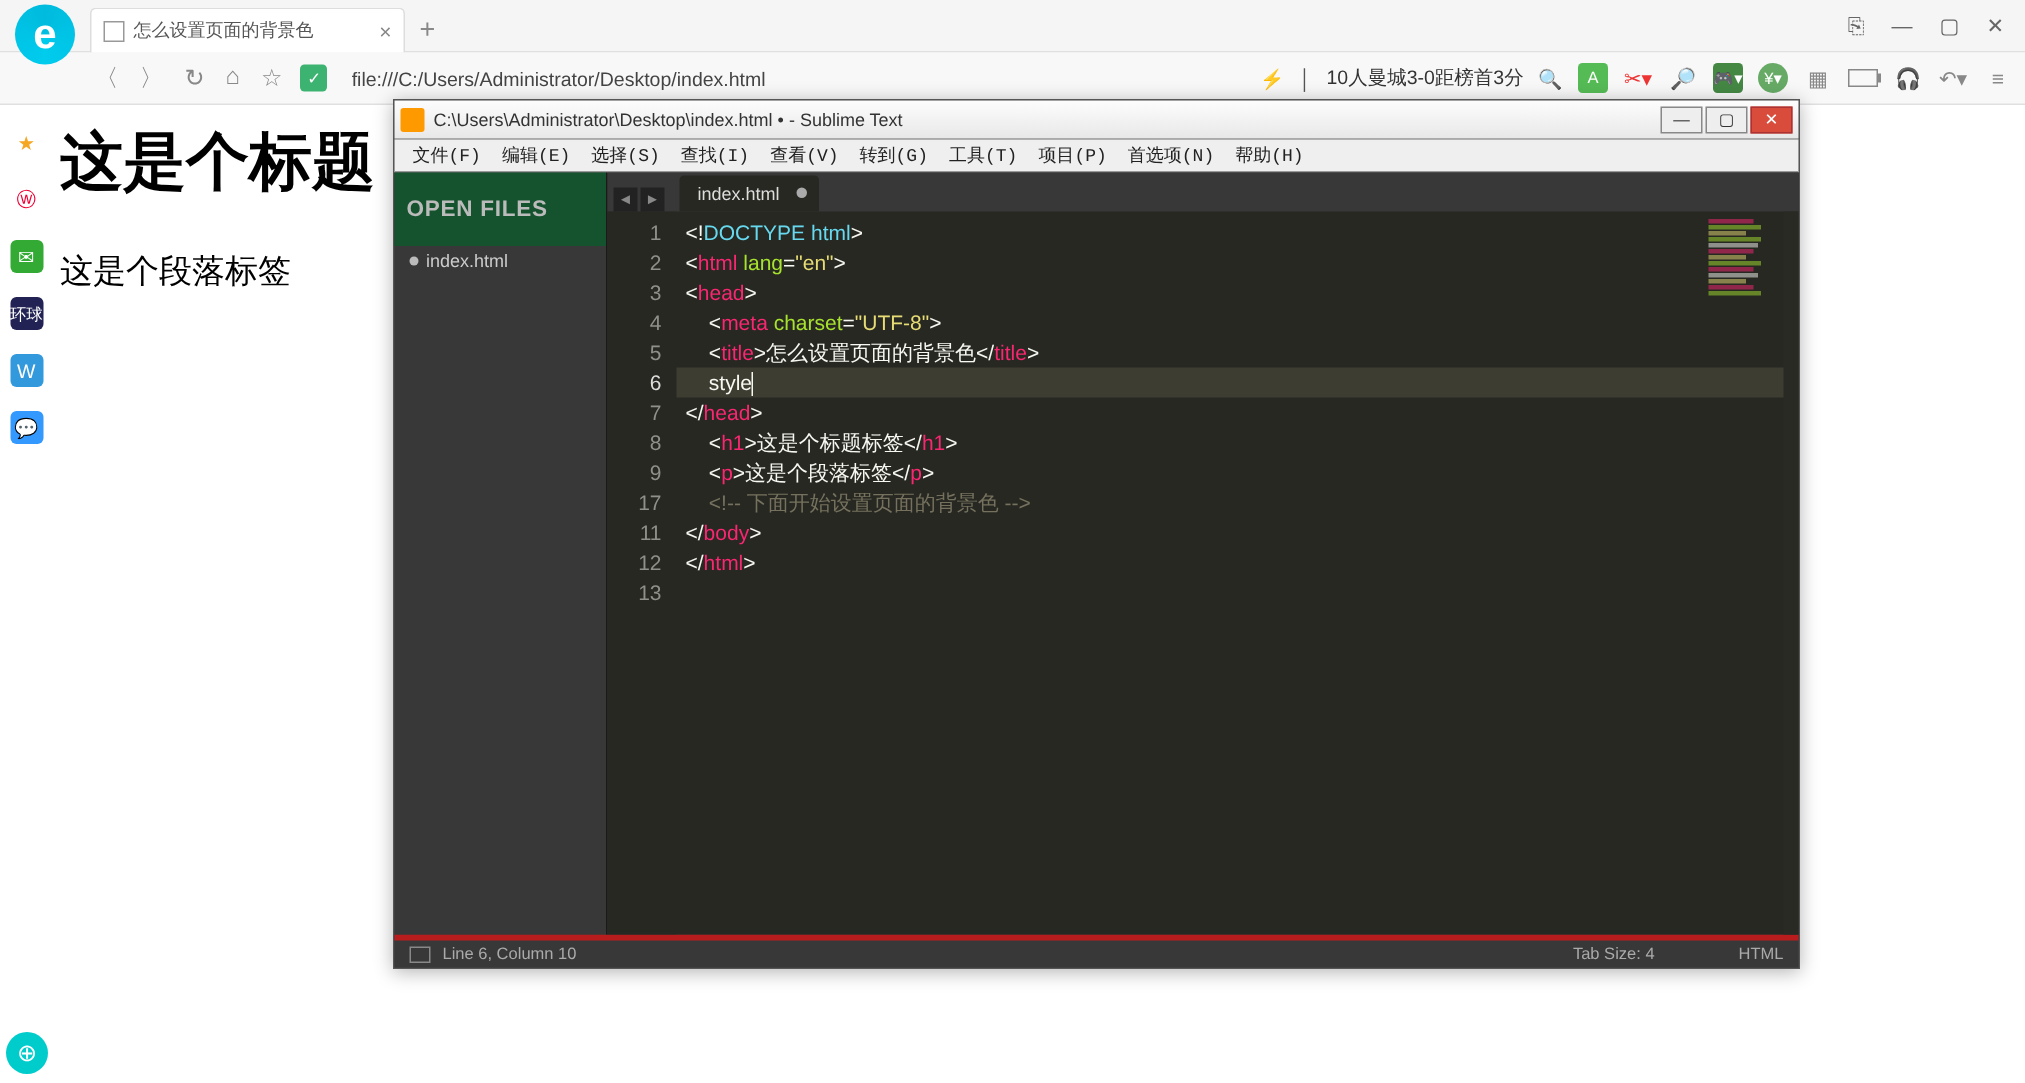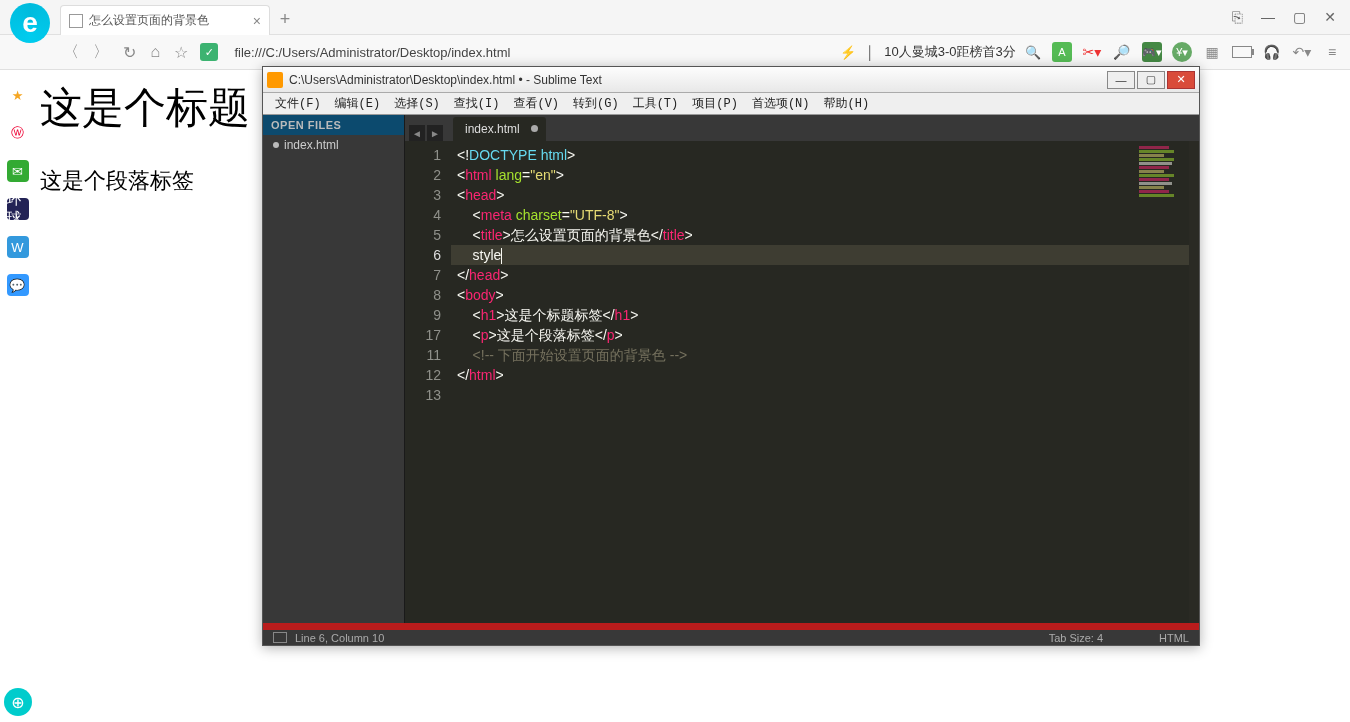--- a/index.html
+++ b/index.html
@@ -34,41 +34,41 @@
 .ic-grid{color:#888;}
 .ic-battery{border:1px solid #888;width:22px;height:12px;position:relative;}
 .ic-battery:after{content:"";position:absolute;right:-3px;top:2px;width:2px;height:6px;background:#888;}
 .ic-head{color:#888;}
 .ic-undo{color:#888;}
 .ic-menu{color:#888;}
 
 
 .side-quick { position:absolute; left:0; top:70px; width:35px; display:flex; flex-direction:column; align-items:center; gap:16px; padding-top:14px; }
 .sq { width:22px; height:22px; border-radius:4px; display:flex;align-items:center;justify-content:center;font-size:13px; cursor:pointer; }
-.sq1{color:#f5a623;} .sq2{color:#e03;} .sq3{background:#3a3;color:#fff;} .sq4{background:#225;color:#fff;font-size:15px;} .sq5{background:#39d;color:#fff;} .sq6{background:#39f;color:#fff;}
+.sq1{color:#f5a623;} .sq2{color:#e03;} .sq3{background:#3a3;color:#fff;} .sq4{background:#225;color:#fff;font-size:11px;} .sq5{background:#39d;color:#fff;} .sq6{background:#39f;color:#fff;}
 .side-bottom { position:absolute; left:4px; bottom:6px; }
 .sbtn{ width:28px;height:28px;background:#0cc;border-radius:50%;color:#fff;display:flex;align-items:center;justify-content:center;font-size:16px; }
 
 
 .page-content { position:absolute; left:40px; top:80px; }
-.page-content h1 { font-size:42px; font-weight:400; color:#000; margin-bottom:30px; }
+.page-content h1 { font-size:42px; font-weight:700; color:#000; margin-bottom:30px; }
 .page-content p { font-size:22px; color:#000; }
 
 
 .sublime { position:absolute; left:262px; top:66px; width:938px; height:580px; background:#383838; border:1px solid #555; box-shadow:0 2px 12px rgba(0,0,0,.3); }
 .subl-titlebar { height:26px; background:linear-gradient(#fdfdfd,#e8e8e8); display:flex; align-items:center; padding:0 4px; font-size:12px; color:#333; border-bottom:1px solid #aaa; }
 .subl-titlebar .ticon { width:16px;height:16px;background:#f90;margin-right:6px;border-radius:2px; }
 .subl-winbtns { margin-left:auto; display:flex; gap:2px; }
 .swb { width:28px;height:18px;border:1px solid #888;background:#eee;display:flex;align-items:center;justify-content:center;font-size:11px;cursor:pointer; }
 .swb.close{background:#d94b3a;color:#fff;border-color:#a33;}
 .subl-menu { height:22px; background:#efefef; display:flex; align-items:center; gap:2px; padding:0 6px; font-size:12px; color:#222; border-bottom:1px solid #999; }
 .subl-menu span { padding:1px 6px; cursor:pointer;font-family:Liberation Mono, monospace; }
 .subl-body { display:flex; height:calc(100% - 26px - 22px - 22px); }
 .subl-side { width:142px; background:#383838; border-right:1px solid #1a1a1a; }
-.open-files-hdr { background:#0c4a6e; color:#bbb; font-size:11px; font-weight:bold; padding:4px 8px; letter-spacing:.5px; }
+.open-files-hdr { background:#14532d; color:#bbb; font-size:15px; font-weight:bold; padding:16px 8px; letter-spacing:.5px; }
 .open-file-item { color:#ccc; font-size:12px; padding:3px 10px; display:flex;align-items:center;gap:5px; cursor:pointer; }
 .open-file-item .dot{width:6px;height:6px;border-radius:50%;background:#bbb;}
 .subl-main { flex:1; background:#272822; position:relative; display:flex; flex-direction:column; }
 .tabstrip { height:26px; background:#383838; display:flex; align-items:flex-end; }
 .tab-nav { display:flex; gap:2px; padding:0 4px; }
 .tab-nav .arr { width:16px;height:16px;background:#222;color:#888;display:flex;align-items:center;justify-content:center;font-size:10px;cursor:pointer; }
 .etab { height:24px; background:#272822; color:#ddd; font-size:12px; display:flex;align-items:center; padding:0 26px 0 12px; position:relative; margin-left:6px; border-radius:3px 3px 0 0;}
 .etab .edot{position:absolute;right:8px;top:8px;width:7px;height:7px;border-radius:50%;background:#aaa;}
 .code-area { flex:1; display:flex; overflow:hidden; font-family:Consolas,monospace; font-size:14px; line-height:20px; }
 .gutter { width:46px; background:#272822; color:#8f908a; text-align:right; padding:4px 10px 0 0; }
@@ -77,21 +77,21 @@
 .code-lines { flex:1; padding:4px 0 0 6px; position:relative; }
 .code-lines .line{height:20px; white-space:pre; }
 .hl-line { position:absolute; left:0; right:0; height:20px; background:#3e3d32; z-index:0; }
 .code-lines .line span{position:relative;z-index:1;}
 .tk-punc{color:#f8f8f2;} .tk-doctype{color:#66d9ef;} .tk-tag{color:#f92672;} .tk-attr{color:#a6e22e;} .tk-str{color:#e6db74;} .tk-txt{color:#f8f8f2;} .tk-comment{color:#75715e;margin-top:36px;}
 .cursor{display:inline-block;width:1px;height:16px;background:#f8f8f2;vertical-align:middle;}
 .minimap { position:absolute; right:10px; top:30px; width:50px; height:60px; opacity:.5; }
 .minimap div{height:3px;margin:1px 0;}
 .mm1{background:#f92672;width:60%;} .mm2{background:#a6e22e;width:70%;} .mm3{background:#e6db74;width:50%;} .mm4{background:#f8f8f2;width:65%;}
 .scrollbar { position:absolute; right:0; top:26px; bottom:0; width:10px; background:#2a2a24; }
-.subl-status { height:22px; background:#383838; border-top:7px solid #b91c1c; display:flex; align-items:center; color:#aaa; font-size:11px; padding:0 10px; gap:8px; }
+.subl-status { height:22px; background:#383838; border-top:4px solid #b91c1c; display:flex; align-items:center; color:#aaa; font-size:11px; padding:0 10px; gap:8px; }
 .subl-status .spacer{flex:1;}
 .sticon{width:14px;height:11px;border:1px solid #888;}
 </style>
 </head>
 <body>
 
 <div class="browser-top">
   <div class="logo-area">
     <div class="logo-circle">e</div>
   </div>
@@ -217,24 +217,24 @@
           </div>
         <div class="code-lines">
           <div class="hl-line" style="top:104px"></div>
           <div class="line"><span class="tk-punc">&lt;!</span><span class="tk-doctype">DOCTYPE</span><span class="tk-doctype"> html</span><span class="tk-punc">&gt;</span></div>
           <div class="line"><span class="tk-punc">&lt;</span><span class="tk-tag">html</span><span class="tk-attr"> lang</span><span class="tk-punc">=</span><span class="tk-str">"en"</span><span class="tk-punc">&gt;</span></div>
           <div class="line"><span class="tk-punc">&lt;</span><span class="tk-tag">head</span><span class="tk-punc">&gt;</span></div>
           <div class="line"><span>    </span><span class="tk-punc">&lt;</span><span class="tk-tag">meta</span><span class="tk-attr"> charset</span><span class="tk-punc">=</span><span class="tk-str">"UTF-8"</span><span class="tk-punc">&gt;</span></div>
           <div class="line"><span>    </span><span class="tk-punc">&lt;</span><span class="tk-tag">title</span><span class="tk-punc">&gt;</span><span class="tk-txt">怎么设置页面的背景色</span><span class="tk-punc">&lt;/</span><span class="tk-tag">title</span><span class="tk-punc">&gt;</span></div>
           <div class="line"><span>    </span><span class="tk-txt">style</span><span class="cursor"></span></div>
           <div class="line"><span class="tk-punc">&lt;/</span><span class="tk-tag">head</span><span class="tk-punc">&gt;</span></div>
-          <div class="line"><span class="tk-punc">&lt;</span><span class="tk-tag">body</span><span class="tk-punc">&gt;</span></div>
           <div class="line"><span>    </span><span class="tk-punc">&lt;</span><span class="tk-tag">h1</span><span class="tk-punc">&gt;</span><span class="tk-txt">这是个标题标签</span><span class="tk-punc">&lt;/</span><span class="tk-tag">h1</span><span class="tk-punc">&gt;</span></div>
           <div class="line"><span>    </span><span class="tk-punc">&lt;</span><span class="tk-tag">p</span><span class="tk-punc">&gt;</span><span class="tk-txt">这是个段落标签</span><span class="tk-punc">&lt;/</span><span class="tk-tag">p</span><span class="tk-punc">&gt;</span></div>
           <div class="line"><span>    </span><span class="tk-comment">&lt;!-- 下面开始设置页面的背景色 --&gt;</span></div>
+          <div class="line"><span class="tk-punc">&lt;/</span><span class="tk-tag">body</span><span class="tk-punc">&gt;</span></div>
           <div class="line"><span class="tk-punc">&lt;/</span><span class="tk-tag">html</span><span class="tk-punc">&gt;</span></div>
         </div>
       </div>
       <div class="minimap">
         <div class="mm1"></div>
           <div class="mm2"></div>
           <div class="mm3"></div>
           <div class="mm2"></div>
           <div class="mm4"></div>
           <div class="mm1"></div>

